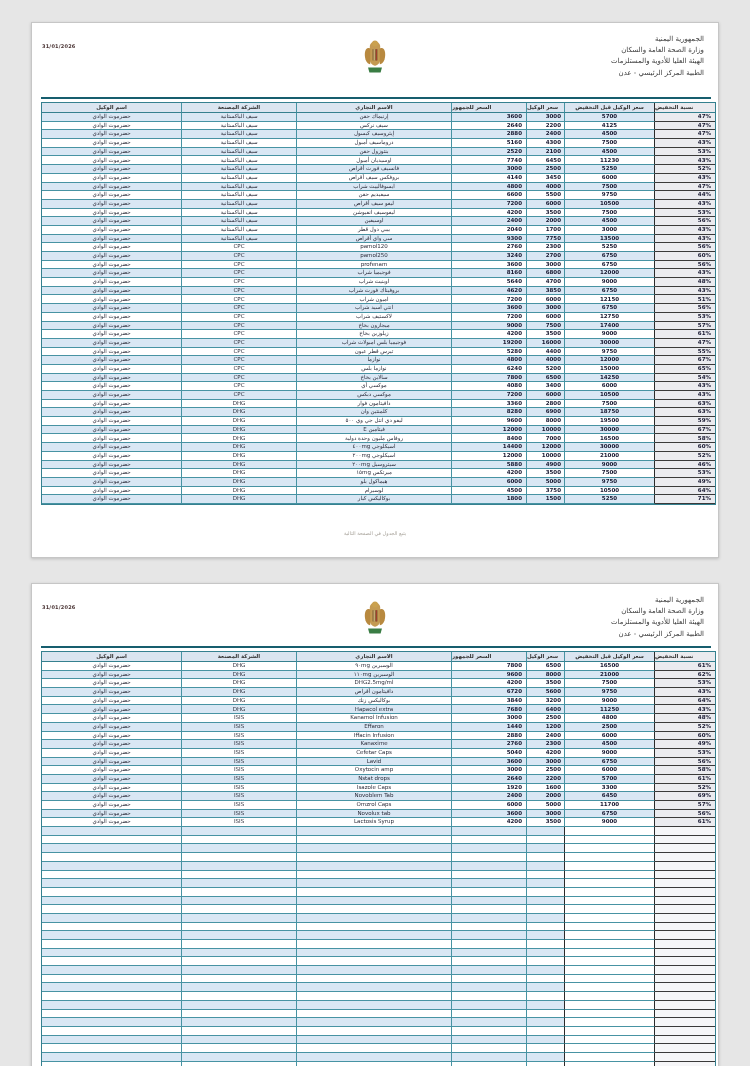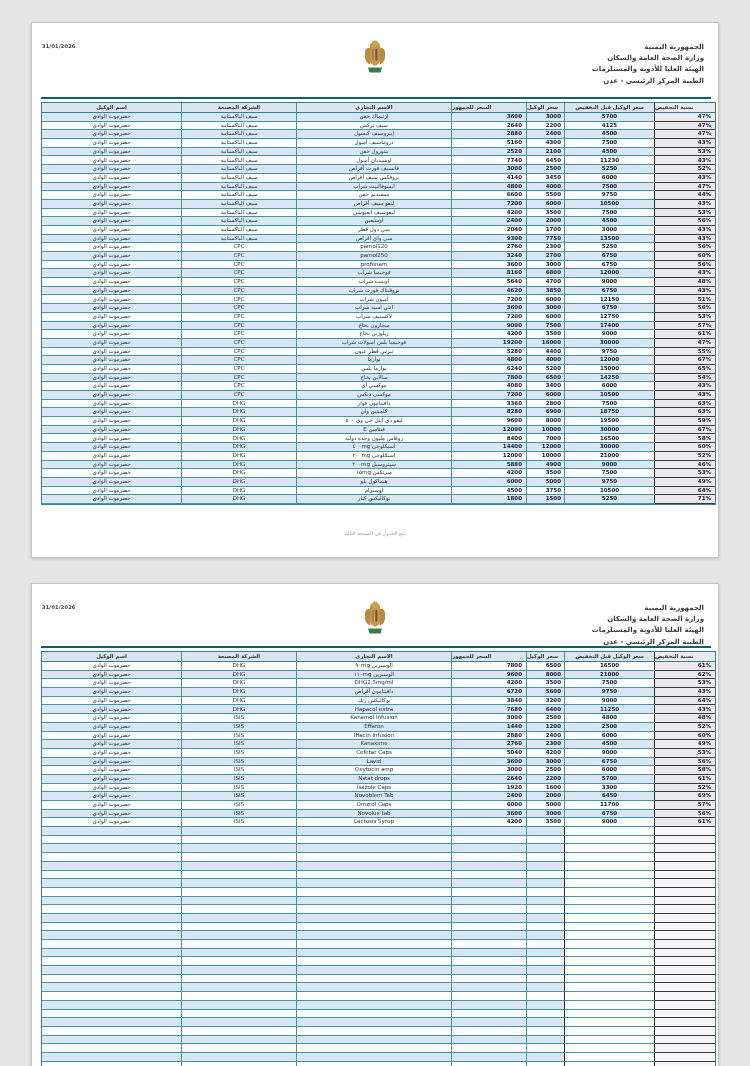--- a/index.html
+++ b/index.html
@@ -2,21 +2,21 @@
 <html lang="ar"><head>
 <meta charset="utf-8">
 <style>
   html,body{margin:0;padding:0;}
   body{font-family:"DejaVu Sans","Liberation Sans",sans-serif;background:#e6e6e6;}
   .canvas{position:relative;width:750px;height:1066px;background:#e6e6e6;overflow:hidden;}
   .page{position:absolute;left:31px;width:688px;background:#ffffff;border:1px solid #c6c6c6;box-shadow:0 1px 3px rgba(0,0,0,.18);box-sizing:border-box;}
   .p1{top:22px;height:536px;}
   .p2{top:583px;height:500px;}
   .date{position:absolute;left:10px;top:20px;font-size:5px;font-weight:bold;color:#4a3434;letter-spacing:.2px;}
-  .ministry{position:absolute;right:14px;top:19px;text-align:right;direction:rtl;font-size:7px;font-weight:bold;color:#3a3a3a;line-height:1.6;}
+  .ministry{position:absolute;right:14px;top:11px;text-align:right;direction:rtl;font-size:7px;font-weight:normal;color:#3a3a3a;line-height:1.6;}
   .logo{position:absolute;left:50%;top:13px;transform:translateX(-50%);}
   .rule{position:absolute;left:9px;right:7px;height:2px;background:#165e6e;}
   .p1 .rule{top:74px;} .p2 .rule{top:62px;}
   .tbl{position:absolute;left:9px;width:673px;border:1px solid #35808f;box-sizing:content-box;background:#fff;}
   .p1 .tbl{top:79px;} .p2 .tbl{top:67px;}
   .trow{display:flex;height:8.7px;}
   .trow.thead{height:10px;background:#dbe5f0;}
   .r-blue{background:#d9e7f4;}
   .cell{box-sizing:border-box;border-right:1px solid #4793a3;border-bottom:1px solid #4793a3;
         overflow:hidden;white-space:nowrap;display:flex;align-items:center;justify-content:center;

